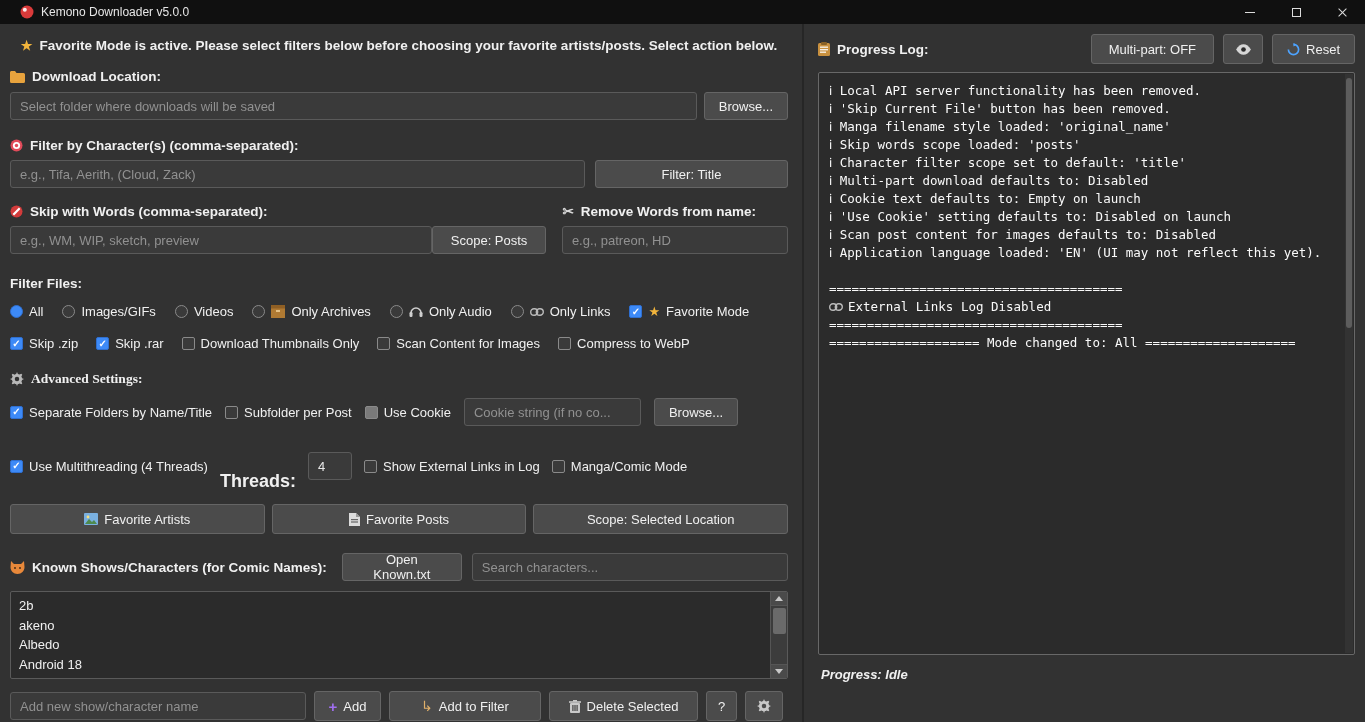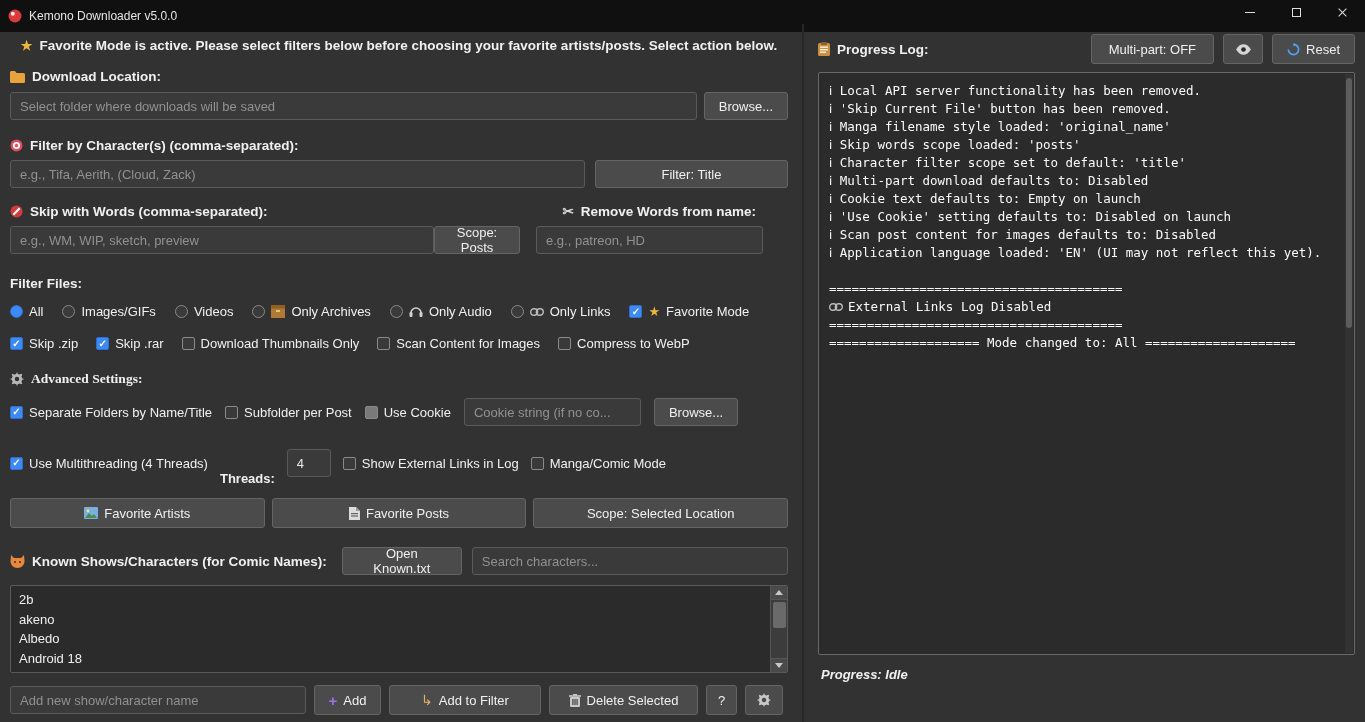--- a/index.html
+++ b/index.html
@@ -3,22 +3,22 @@
 <meta charset="utf-8">
 <style>
   * { box-sizing: border-box; margin: 0; padding: 0; }
   html,body { width:1365px; height:722px; }
   body {
     background:#323232; color:#f0f0f0;
     font-family:"Liberation Sans", sans-serif;
     overflow:hidden; position:relative; font-size:13px;
   }
   
-  .titlebar { position:absolute; top:0; left:0; width:1365px; height:32px;
-    background:#101010; display:flex; align-items:center; padding-left:8px; }
+  .titlebar { position:absolute; top:0; left:0; width:1365px; height:24px;
+    background:#101010; display:flex; align-items:center; padding-left:20px; }
   .titlebar .title { color:#e6e6e6; font-size:12px; margin-left:7px; }
   .win-controls { margin-left:auto; display:flex; height:100%; }
   .win-btn { width:46px; height:24px; display:flex; align-items:center; justify-content:center; }
   .min-glyph { width:10px; height:1px; background:#dcdcdc; display:block; }
   .max-glyph { width:9px; height:9px; border:1px solid #dcdcdc; display:block; }
   .close-glyph { width:11px; height:11px; position:relative; display:block; }
   .close-glyph::before,.close-glyph::after { content:""; position:absolute; left:5px; top:0;
     width:1px; height:11px; background:#dcdcdc; }
   .close-glyph::before { transform:rotate(45deg); }
   .close-glyph::after { transform:rotate(-45deg); }
@@ -59,21 +59,21 @@
   .char-row { margin-top:7px; gap:10px; }
   .char-row .text-input { flex:1; }
   .labels-row { margin-top:15px; }
   .skipwords-row { margin-top:7px; gap:0; }
   .ff-label { margin-top:22px; }
   .radio-row { margin-top:13px; gap:19px; }
   .cbrow { margin-top:17px; gap:18px; }
   .adv-label { margin-top:20px;font-family:Liberation Serif, serif; }
   .adv1 { margin-top:11px; gap:13px; }
   .adv2 { margin-top:14px; gap:12px; }
-  .threads-label { font-weight:bold; font-size:13px;margin-top:31px; }
+  .threads-label { font-weight:bold; font-size:18px;margin-top:31px; }
   .action-row { margin-top:12px; gap:7px; }
   .action-row .btn { flex:1; height:30px; }
   .known-header { margin-top:19px; gap:0; }
   .known-header .section-label { margin-right:15px; }
   .known-header .text-input { flex:1; margin-left:10px; }
 
   .list-box { margin-top:10px; height:88px; background:#2b2b2b; border:1px solid #5a5a5a;
     border-radius:2px; position:relative; overflow:hidden; }
   .list-items { padding:4px 0 0 0; }
   .list-item { padding:1px 8px; font-size:13px; line-height:17.5px; }
@@ -179,21 +179,21 @@
       </span>
       <span>Skip with Words (comma-separated):</span>
     </div>
     <div class="section-label" style="margin-left:auto;margin-right:32px">
       <span style="color:#dcdcdc">✂</span>
       <span>Remove Words from name:</span>
     </div>
   </div>
   <div class="row skipwords-row">
     <input class="text-input" style="width: 424px;" placeholder="e.g., WM, WIP, sketch, preview">
-    <button class="btn" style="width:86px;">Scope: Posts</button>
+    <button class="btn" style="width:114px;">Scope: Posts</button>
     <input class="text-input" style="width: 227px; margin-left: 16px;" placeholder="e.g., patreon, HD">
   </div>
 
   <div class="section-label ff-label">
     <span>Filter Files:</span>
   </div>
   <div class="row radio-row">
     <label class="ilabel">
       <span class="rdot checked"></span>
       <span>All</span>

